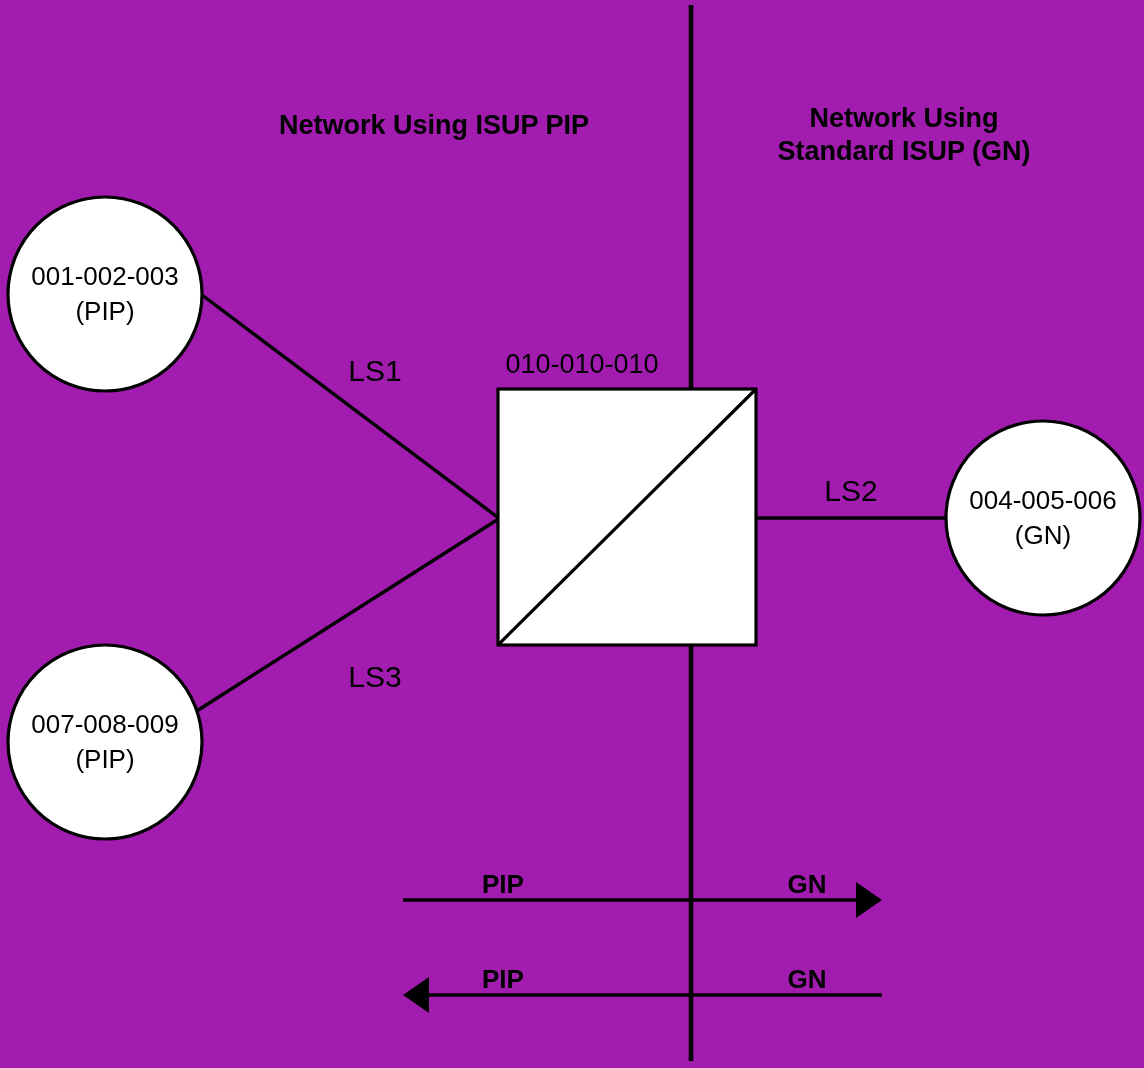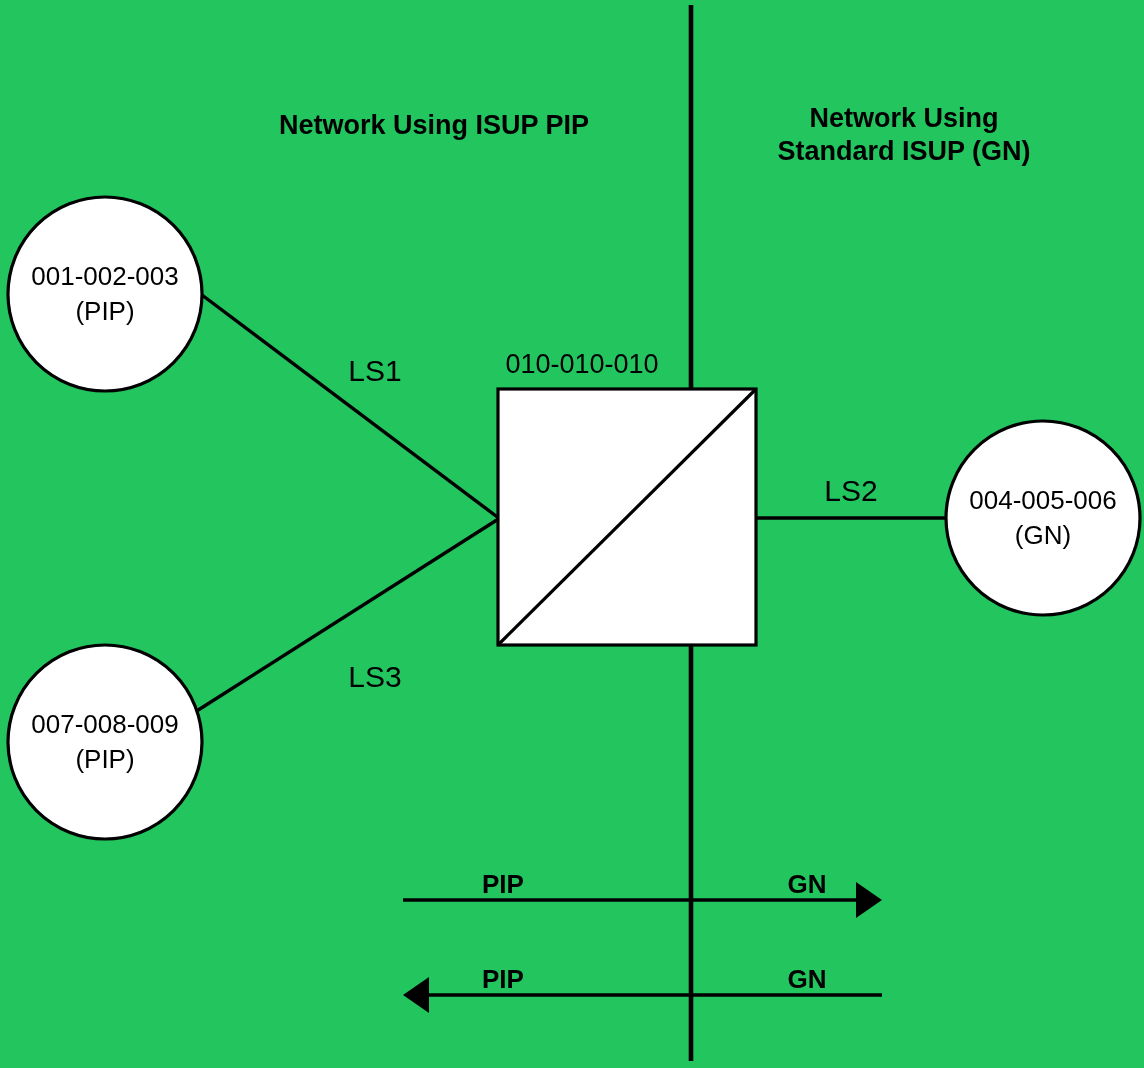--- a/index.html
+++ b/index.html
@@ -9,21 +9,21 @@
     background: #ffffff;
   }
   body {
     font-family: "Liberation Sans", sans-serif;
     color: #000000;
   }
   #diagram-root {
     position: relative;
     width: 1144px;
     height: 1068px;
-    background: #22c55e;
+    background: #a21caf;
     overflow: hidden;
   }
   #diagram-svg {
     position: absolute;
     top: 0;
     left: 0;
     width: 1144px;
     height: 1068px;
     display: block;
   }

